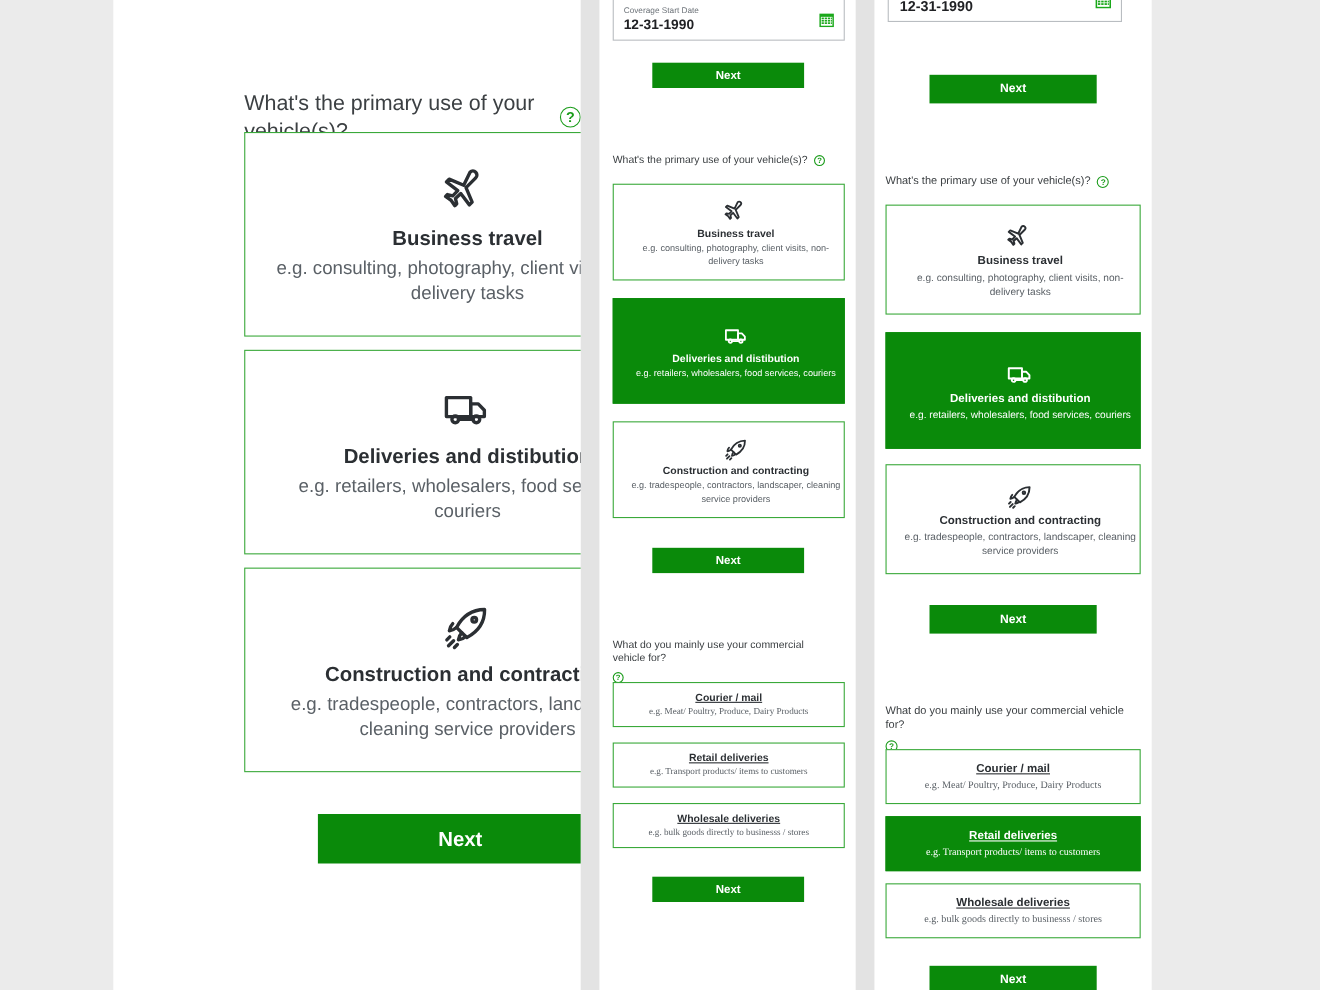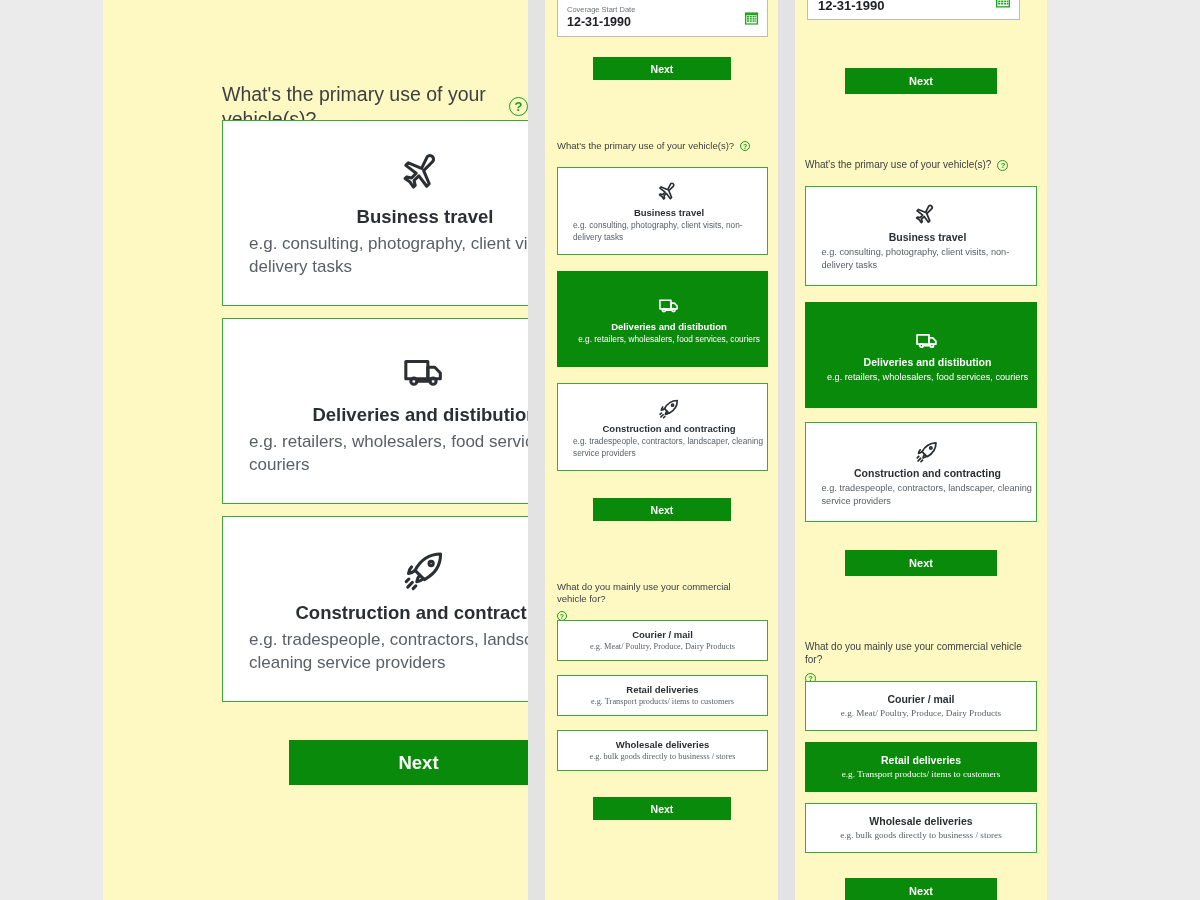--- a/index.html
+++ b/index.html
@@ -5,36 +5,37 @@
   html,body{margin:0;padding:0;}
   body{
     width:1200px;height:900px;overflow:hidden;
     background:#ebebeb;
     font-family:"Liberation Sans","DejaVu Sans",sans-serif;
     -webkit-font-smoothing:antialiased;
   }
   .stage{position:relative;width:1200px;height:900px;}
 
   
-  .panel{position:absolute;top:0;height:900px;background:#fef9c3;overflow:hidden;}
+  .panel{position:absolute;top:0;height:900px;background:#ffffff;overflow:hidden;}
   #panel-lg{left:103px;width:425px;}
   #panel-md{left:545px;width:233px;}
   #panel-sm{left:795px;width:252px;}
 
   
   .qrow{display:flex;align-items:center;gap:9px;color:#3c4043;}
   .qtext{line-height:1.28;}
   .qmark{
     flex:0 0 auto;border-radius:50%;border:1.6px solid #1a9c1a;
     color:#1a9c1a;display:flex;align-items:center;justify-content:center;
     font-weight:700;box-sizing:border-box;
   }
   .card{
     box-sizing:border-box;background:#fff;border:1.6px solid #3aa93a;
     display:flex;flex-direction:column;align-items:center;justify-content:center;
+    text-align:center;
     padding-left:13px;
   }
   .card.selected{background:#0a8a0a;border-color:#0a8a0a;}
   .card .ttl{font-weight:700;color:#2b2f33;}
   .card .sub{color:#5a6066;line-height:1.34;}
   .card.selected .ttl,.card.selected .sub{color:#fff;}
   .card .ico{display:flex;align-items:center;justify-content:center;}
   .card .ico svg{display:block;}
   .card .ico svg *{stroke:#2b2f33;}
   .card.selected .ico svg *{stroke:#fff;}
@@ -111,21 +112,21 @@
   #panel-sm .opt .ttl{font-size:10.5px;margin-bottom:3px;}
   #panel-sm .opt .sub{font-size:9.2px;max-width:222px;}
   #sm-o1{position:absolute;top:681px;height:50px;}
   #sm-o2{position:absolute;top:742px;height:50px;}
   #sm-o3{position:absolute;top:803px;height:50px;}
   #sm-next3{position:absolute;left:50px;top:878px;width:152px;height:26px;font-size:11px;}
 
   .opt{box-sizing:border-box;background:#fff;border:1.4px solid #3aa93a;
        display:flex;flex-direction:column;align-items:center;justify-content:center;text-align:center;}
   .opt.selected{background:#0a8a0a;border-color:#0a8a0a;}
-  .opt .ttl{font-weight:700;color:#2b2f33;}
+  .opt .ttl{font-weight:700;color:#2b2f33;text-decoration:underline;}
   .opt .sub{color:#5a6066;line-height:1.3;font-family:Liberation Serif, serif;}
   .opt.selected .ttl,.opt.selected .sub{color:#fff;}
 
   .scrollstrip{position:absolute;top:0;height:900px;background:#e3e3e3;}
   #strip-lg{left:528px;width:17px;}
   #strip-md{left:778px;width:17px;}
 </style>
 </head>
 <body>
 

